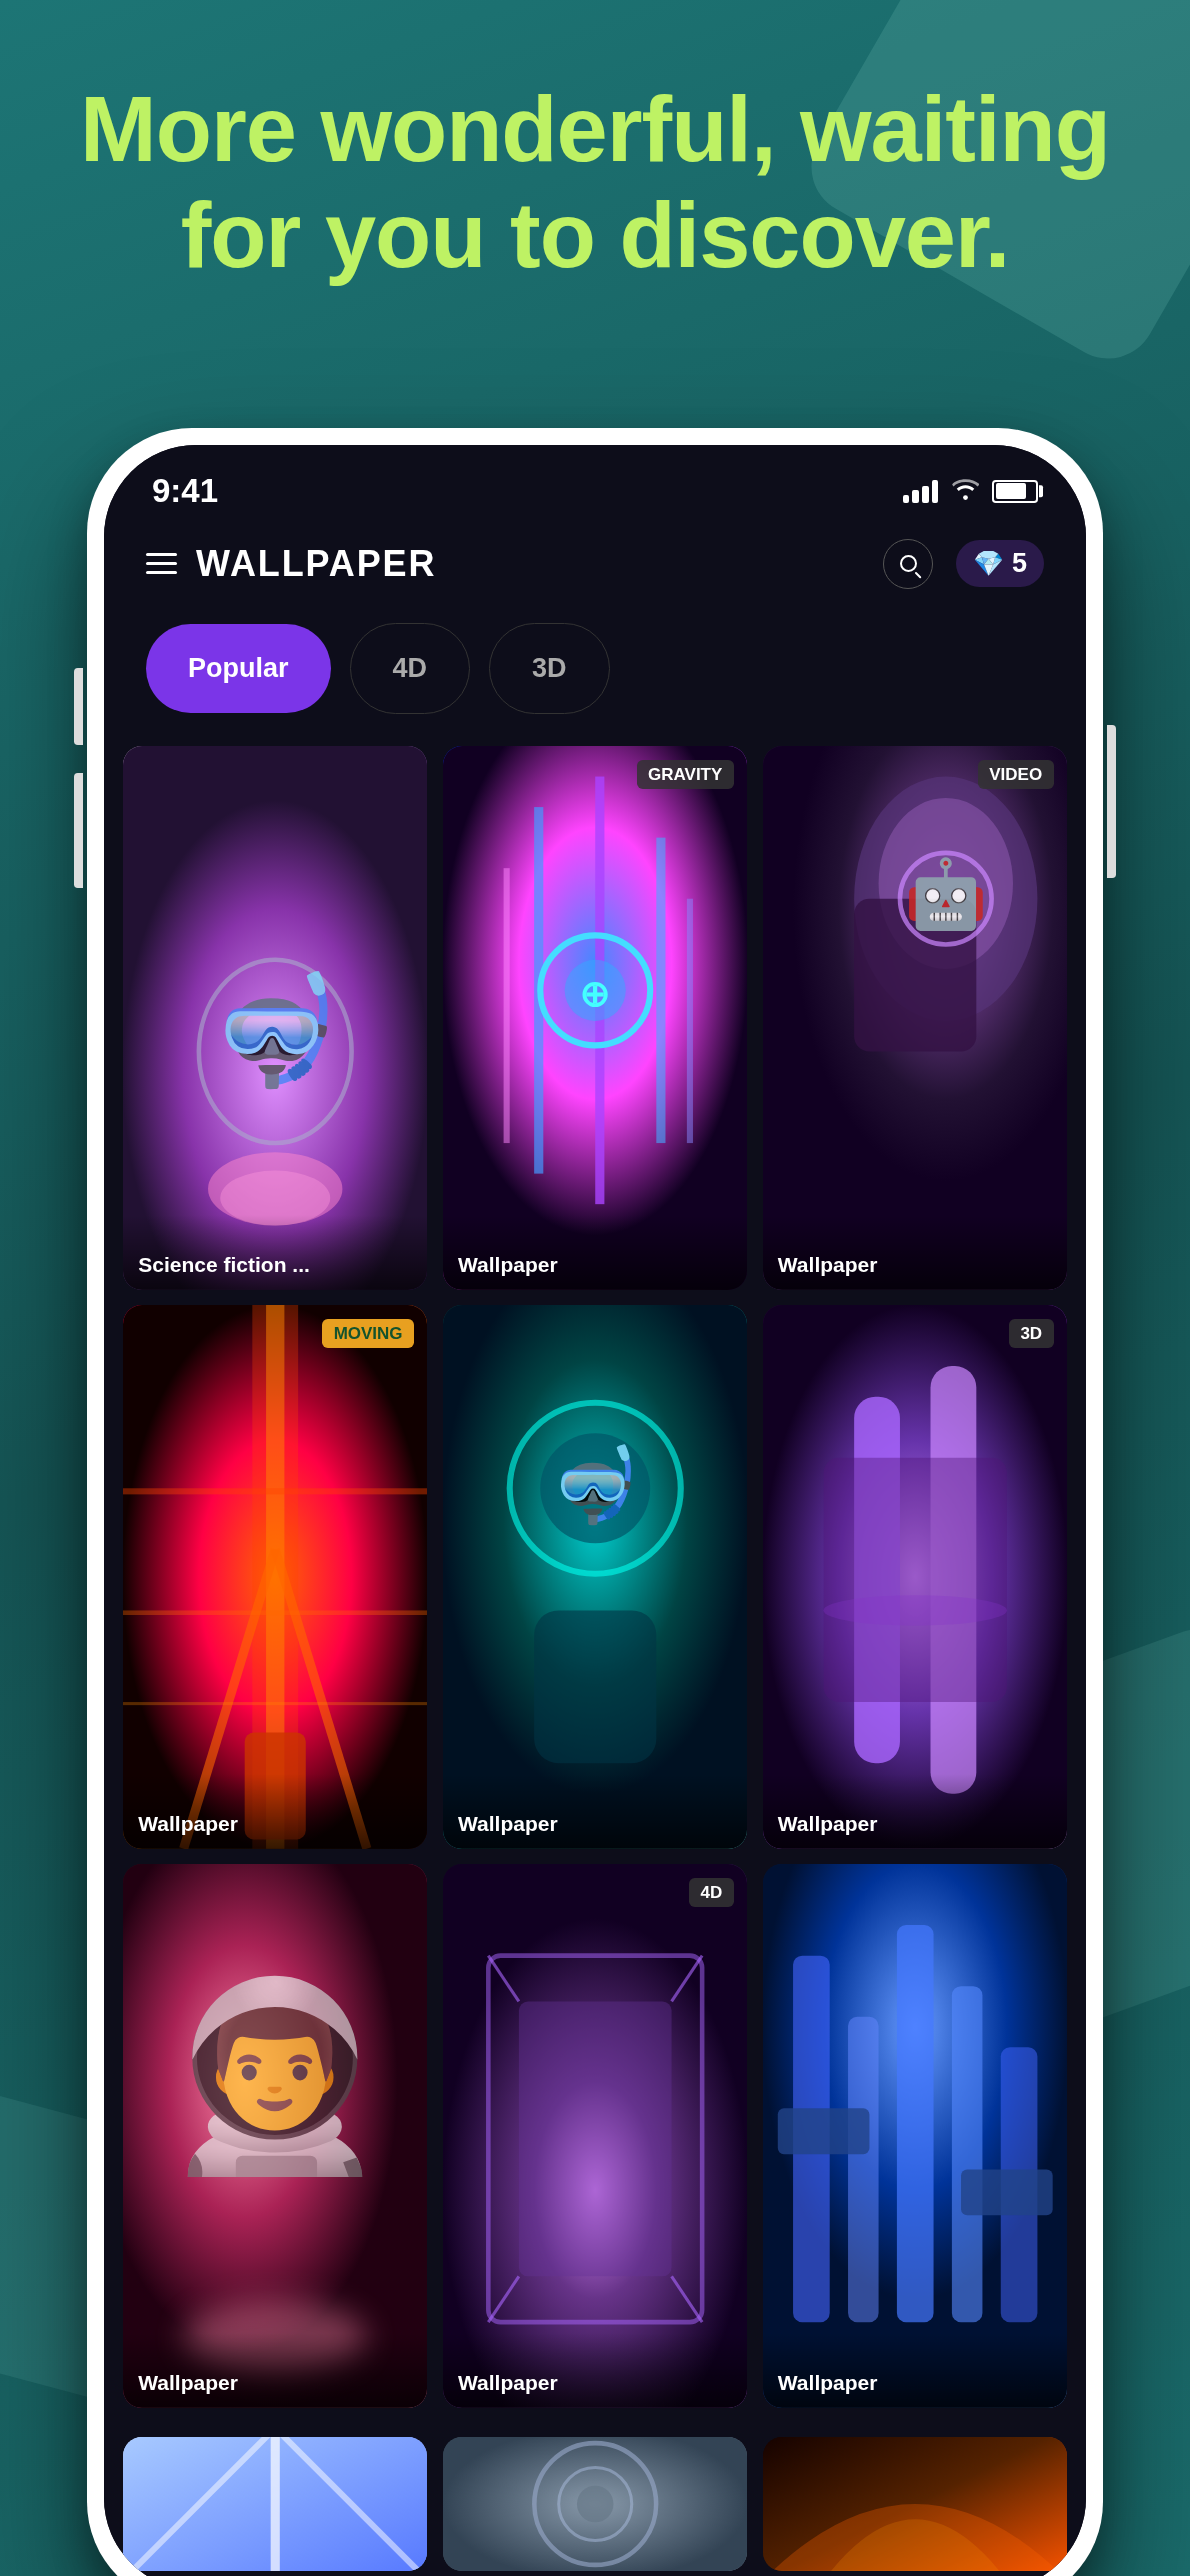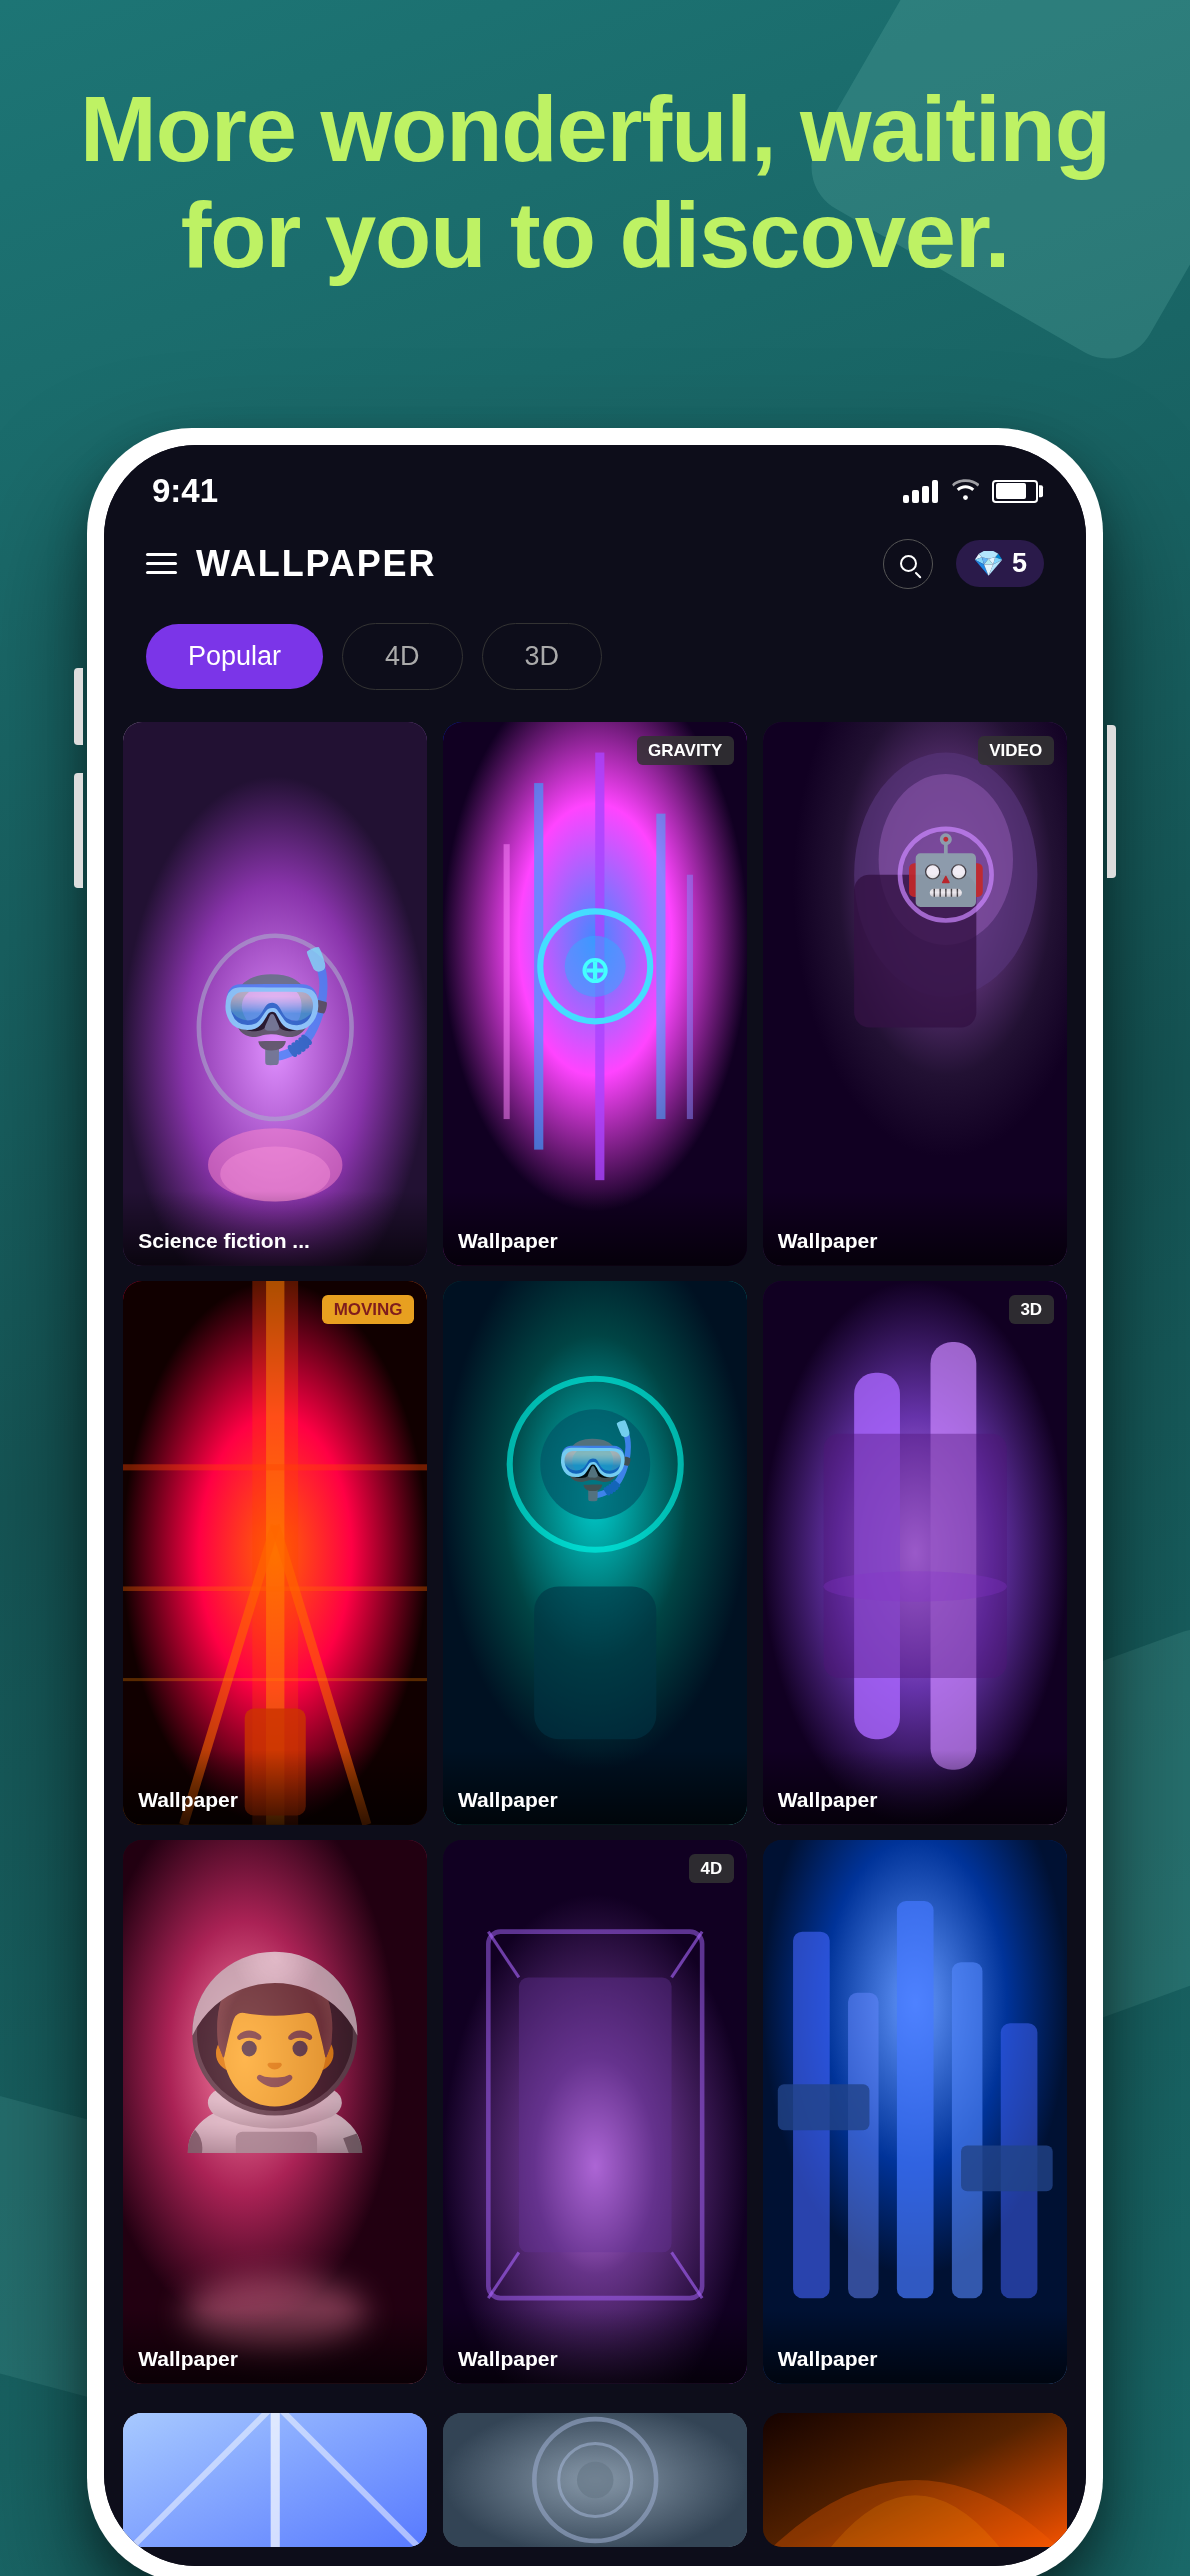--- a/index.html
+++ b/index.html
@@ -259,24 +259,24 @@
     .filter-tabs {
       background: #0d0d1a;
       display: flex;
       align-items: center;
       padding: 15.3px 42px 23px;
       gap: 19px;
       overflow: hidden;
     }
 
     .tab-item {
-      padding: 17px 42px;
+      padding: 29px 42px;
       border-radius: 48px;
       font-size: 27px;
-      font-weight: 400;
+      font-weight: 700;
       cursor: pointer;
       white-space: nowrap;
     }
 
     .tab-active {
       background: #7b35e8;
       color: #ffffff;
     }
 
     .tab-inactive {
@@ -336,21 +336,21 @@
       right: 13.4px;
       padding: 4.8px 11.5px;
       border-radius: 5.8px;
       font-size: 17px;
       font-weight: 700;
       color: #ffffff;
     }
 
     .badge-gravity { background: rgba(50,50,50,0.85); }
     .badge-video { background: rgba(50,50,50,0.85); }
-    .badge-moving { background: #e8a020; color: #7f1d1d; }
+    .badge-moving { background: #e8a020; color: #14532d; }
     .badge-3d { background: rgba(50,50,50,0.85); }
     .badge-4d { background: rgba(50,50,50,0.85); }
 
     
     .wp-graphic {
       width: 100%;
       height: 100%;
     }
 
     

